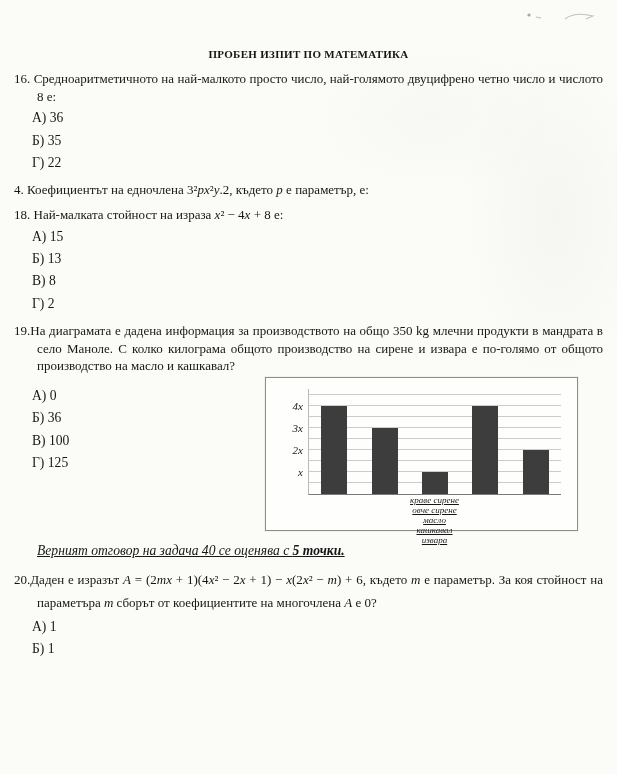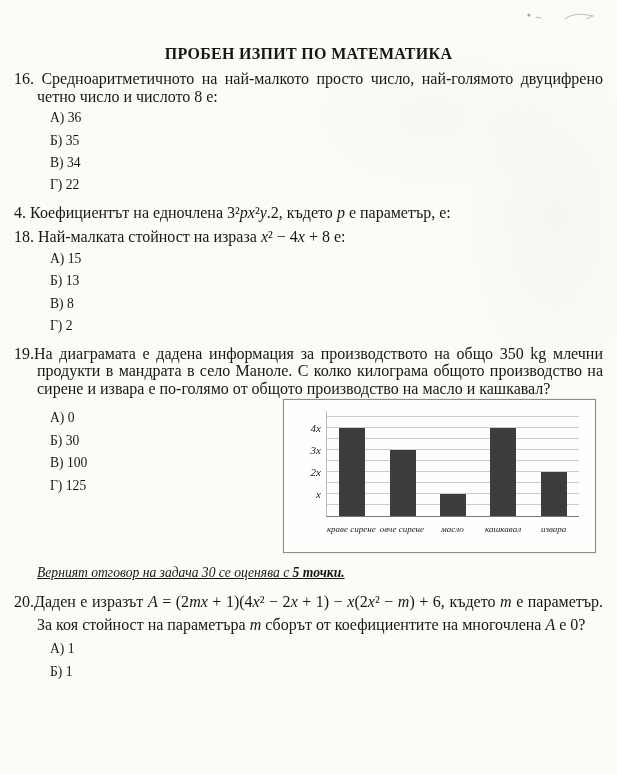--- a/index.html
+++ b/index.html
@@ -12,53 +12,54 @@
       radial-gradient(ellipse 200px 120px at 70% 15%, rgba(0,0,0,0.015), transparent 70%),
       #fbfbf8;
     font-family:"Liberation Serif", serif;
     color:#161616;
     overflow:hidden;
     box-sizing:border-box;
     padding:44px 14px 0 14px;
   }
   .smudge{position:absolute;top:6px;right:16px;opacity:.75;}
   .page-title{
-    text-align:center;font-weight:bold;font-size:16px;line-height:20px;
+    text-align:center;font-weight:bold;font-size:11px;line-height:20px;
     margin:0 0 6px 0;letter-spacing:.3px;
   }
   .question{margin:0 0 7px 0;}
   .q-text{
-    font-size:16px;line-height:17.6px;text-align:justify;
+    font-size:13px;line-height:17.6px;text-align:justify;
     padding-left:23px;text-indent:-23px;
   }
   .q-num{white-space:pre;}
-  .options{margin:2px 0 0 36px;font-size:13.6px;line-height:22.4px;}
+  .options{margin:2px 0 0 18px;font-size:13.6px;line-height:22.4px;}
   .option{white-space:pre;}
   .sg-i{font-style:italic;}
   .sg-bi{font-weight:bold;font-style:italic;}
   
   .q19-row{display:flex;align-items:flex-start;margin-top:2px;gap:44px;}
   .q19-row .options{flex:0 0 189px;margin-top:8px;}
   .chart-frame{
     flex:0 0 auto;width:313px;height:154px;box-sizing:border-box;
     border:1px solid #8d8d8d;background:#fefefd;
     padding:11px 16px 4px 42px;
     box-shadow:0 0 0 1px rgba(0,0,0,0.04);
+    text-decoration:underline;
   }
   .chart-plot{
     position:relative;height:105px;
     border-left:1px solid #b9b9b9;border-bottom:1px solid #7a7a7a;
   }
   .gridline{position:absolute;left:0;right:0;height:1px;background:#cccccb;}
   .bar{position:absolute;bottom:0;width:26px;}
   .ytick{
     position:absolute;left:-36px;width:30px;text-align:right;
     font-size:11px;font-style:italic;line-height:14px;color:#222;
   }
-  .chart-xlabels{display:flex;margin-top:7px;}
+  .chart-xlabels{display:flex;flex-direction:column;}
   .chart-xlabels span{
     flex:1;text-align:center;font-style:italic;font-size:9px;
     white-space:nowrap;color:#222;
   }
   .scoring-note{
     margin:12px 0 9px 23px;font-size:13.6px;
     text-decoration:underline;
   }
   .q20 .q-text{line-height:23px;}
 </style>
@@ -73,21 +74,20 @@
     <path d="M42 13 c9 -7 20 -5 28 -3 l-7 3" stroke="#9a9a9a" stroke-width="1.1" fill="none" opacity="0.8"></path>
   </svg>
 
   <h1 class="page-title">ПРОБЕН ИЗПИТ ПО МАТЕМАТИКА</h1>
 
   <div class="question">
     <div class="q-text"><span class="q-num">16. </span><span><span>Средноаритметичното на най-малкото просто число, най-голямото двуцифрено четно число и числото 8 е:</span></span></div>
     <div class="options">
       <div class="option"><span>А) 36</span></div>
       <div class="option"><span>Б) 35</span></div>
-      <div class="option"><span>В) 34</span></div>
       <div class="option"><span>Г) 22</span></div>
     </div>
   </div>
 
   <div class="question">
     <div class="q-text"><span class="q-num">4. </span><span><span>Коефициентът на едночлена 3²</span><span class="sg-i">px</span><span>²</span><span class="sg-i">y</span><span>.2, където </span><span class="sg-i">p</span><span> е параметър, е:</span></span></div>
   </div>
 
   <div class="question">
     <div class="q-text"><span class="q-num">18. </span><span><span>Най-малката стойност на израза </span><span class="sg-i">x</span><span>² − 4</span><span class="sg-i">x</span><span> + 8 е:</span></span></div>
@@ -97,21 +97,21 @@
       <div class="option"><span>В) 8</span></div>
       <div class="option"><span>Г) 2</span></div>
     </div>
   </div>
 
   <div class="question">
     <div class="q-text"><span class="q-num">19.</span><span><span>На диаграмата е дадена информация за производството на общо 350 kg млечни продукти в мандрата в село Маноле. С колко килограма общото производство на сирене и извара е по-голямо от общото производство на масло и кашкавал?</span></span></div>
     <div class="q19-row">
       <div class="options">
         <div class="option"><span>А) 0</span></div>
-        <div class="option"><span>Б) 30</span></div>
+        <div class="option"><span>Б) 36</span></div>
         <div class="option"><span>В) 100</span></div>
         <div class="option"><span>Г) 125</span></div>
       </div>
       <div class="chart-frame">
         <div class="chart-plot">
             <div class="gridline" style="bottom: 10.5263%;"></div>
             <div class="gridline" style="bottom: 21.0526%;"></div>
             <div class="gridline" style="bottom: 31.5789%;"></div>
             <div class="gridline" style="bottom: 42.1053%;"></div>
             <div class="gridline" style="bottom: 52.6316%;"></div>
@@ -133,21 +133,21 @@
             <span>краве сирене</span>
             <span>овче сирене</span>
             <span>масло</span>
             <span>кашкавал</span>
             <span>извара</span>
           </div>
       </div>
     </div>
   </div>
 
-  <div class="scoring-note"><span class="sg-i">Верният отговор на задача 30  се оценява с </span><span class="sg-bi">5 точки.</span></div>
+  <div class="scoring-note"><span class="sg-i">Верният отговор на задача 40  се оценява с </span><span class="sg-bi">5 точки.</span></div>
 
   <div class="question q20">
     <div class="q-text"><span class="q-num">20.</span><span><span>Даден е изразът </span><span class="sg-i">A</span><span> = (2</span><span class="sg-i">mx</span><span> + 1)(4</span><span class="sg-i">x</span><span>² − 2</span><span class="sg-i">x</span><span> + 1) − </span><span class="sg-i">x</span><span>(2</span><span class="sg-i">x</span><span>² − </span><span class="sg-i">m</span><span>) + 6, където </span><span class="sg-i">m</span><span> е параметър. За коя стойност на параметъра </span><span class="sg-i">m</span><span> сборът от коефициентите на многочлена </span><span class="sg-i">A</span><span> е 0?</span></span></div>
     <div class="options">
       <div class="option"><span>А) 1</span></div>
       <div class="option"><span>Б) 1</span></div>
 
     </div>
   </div>
 

